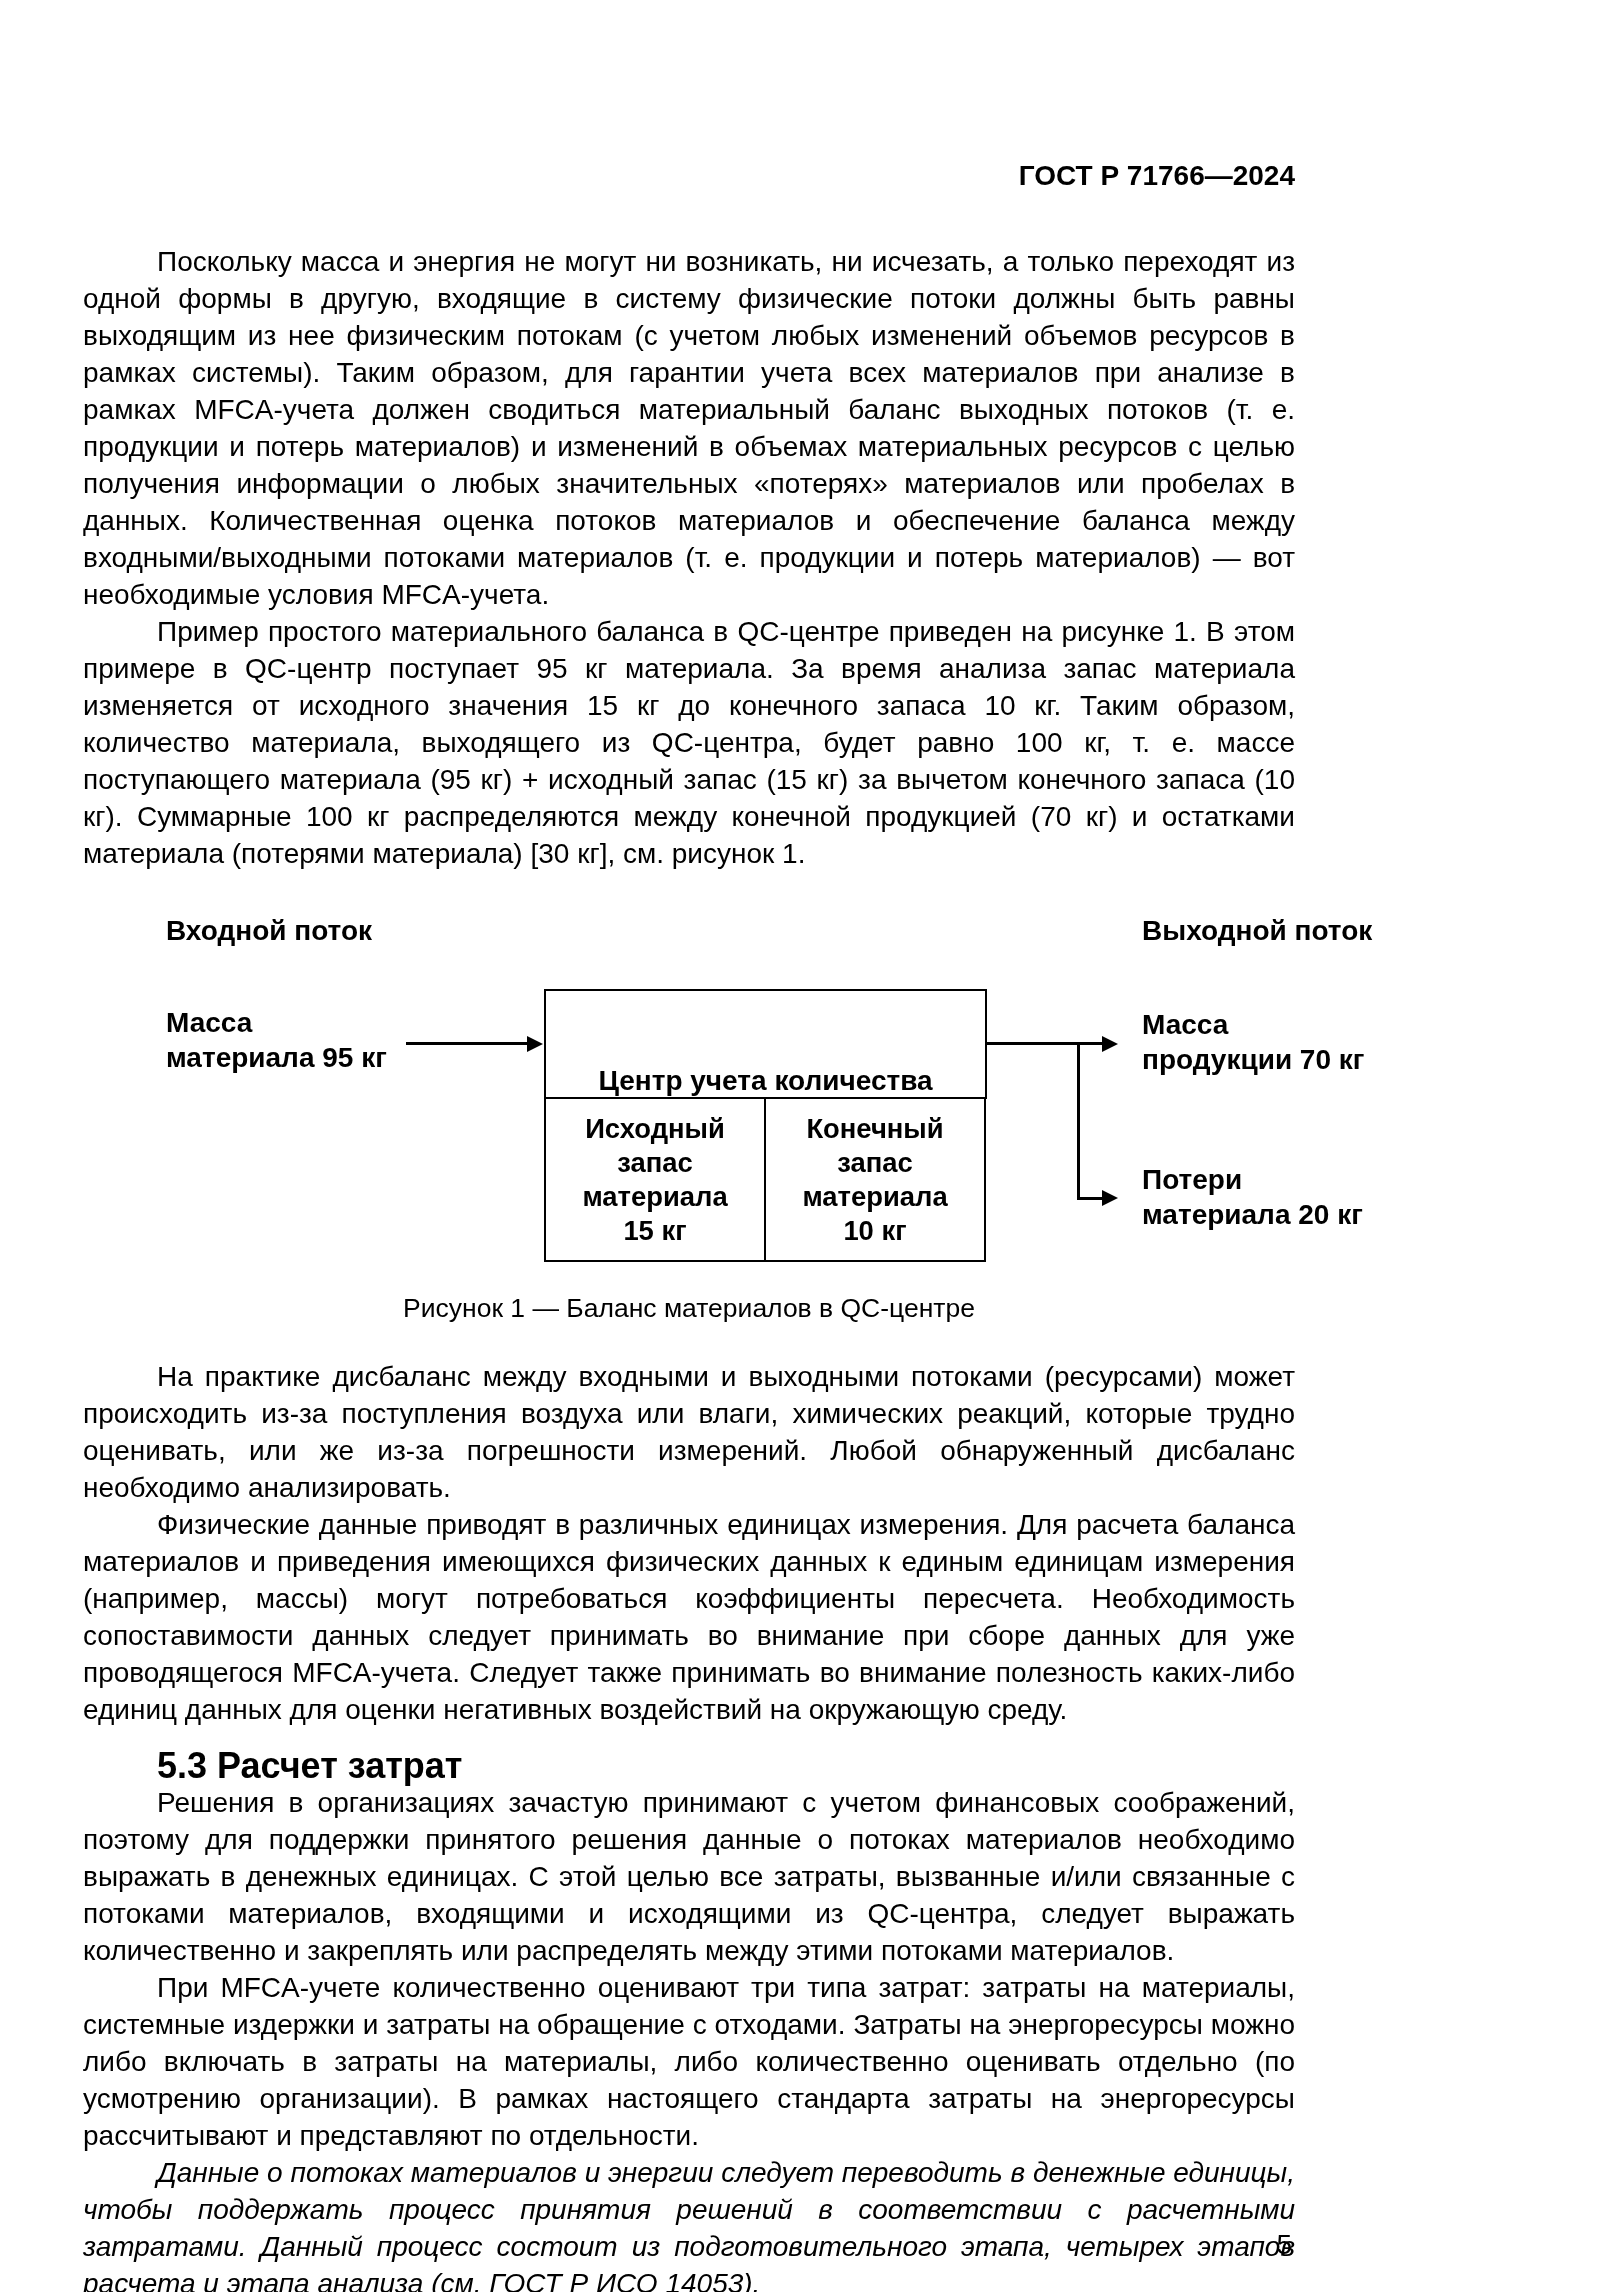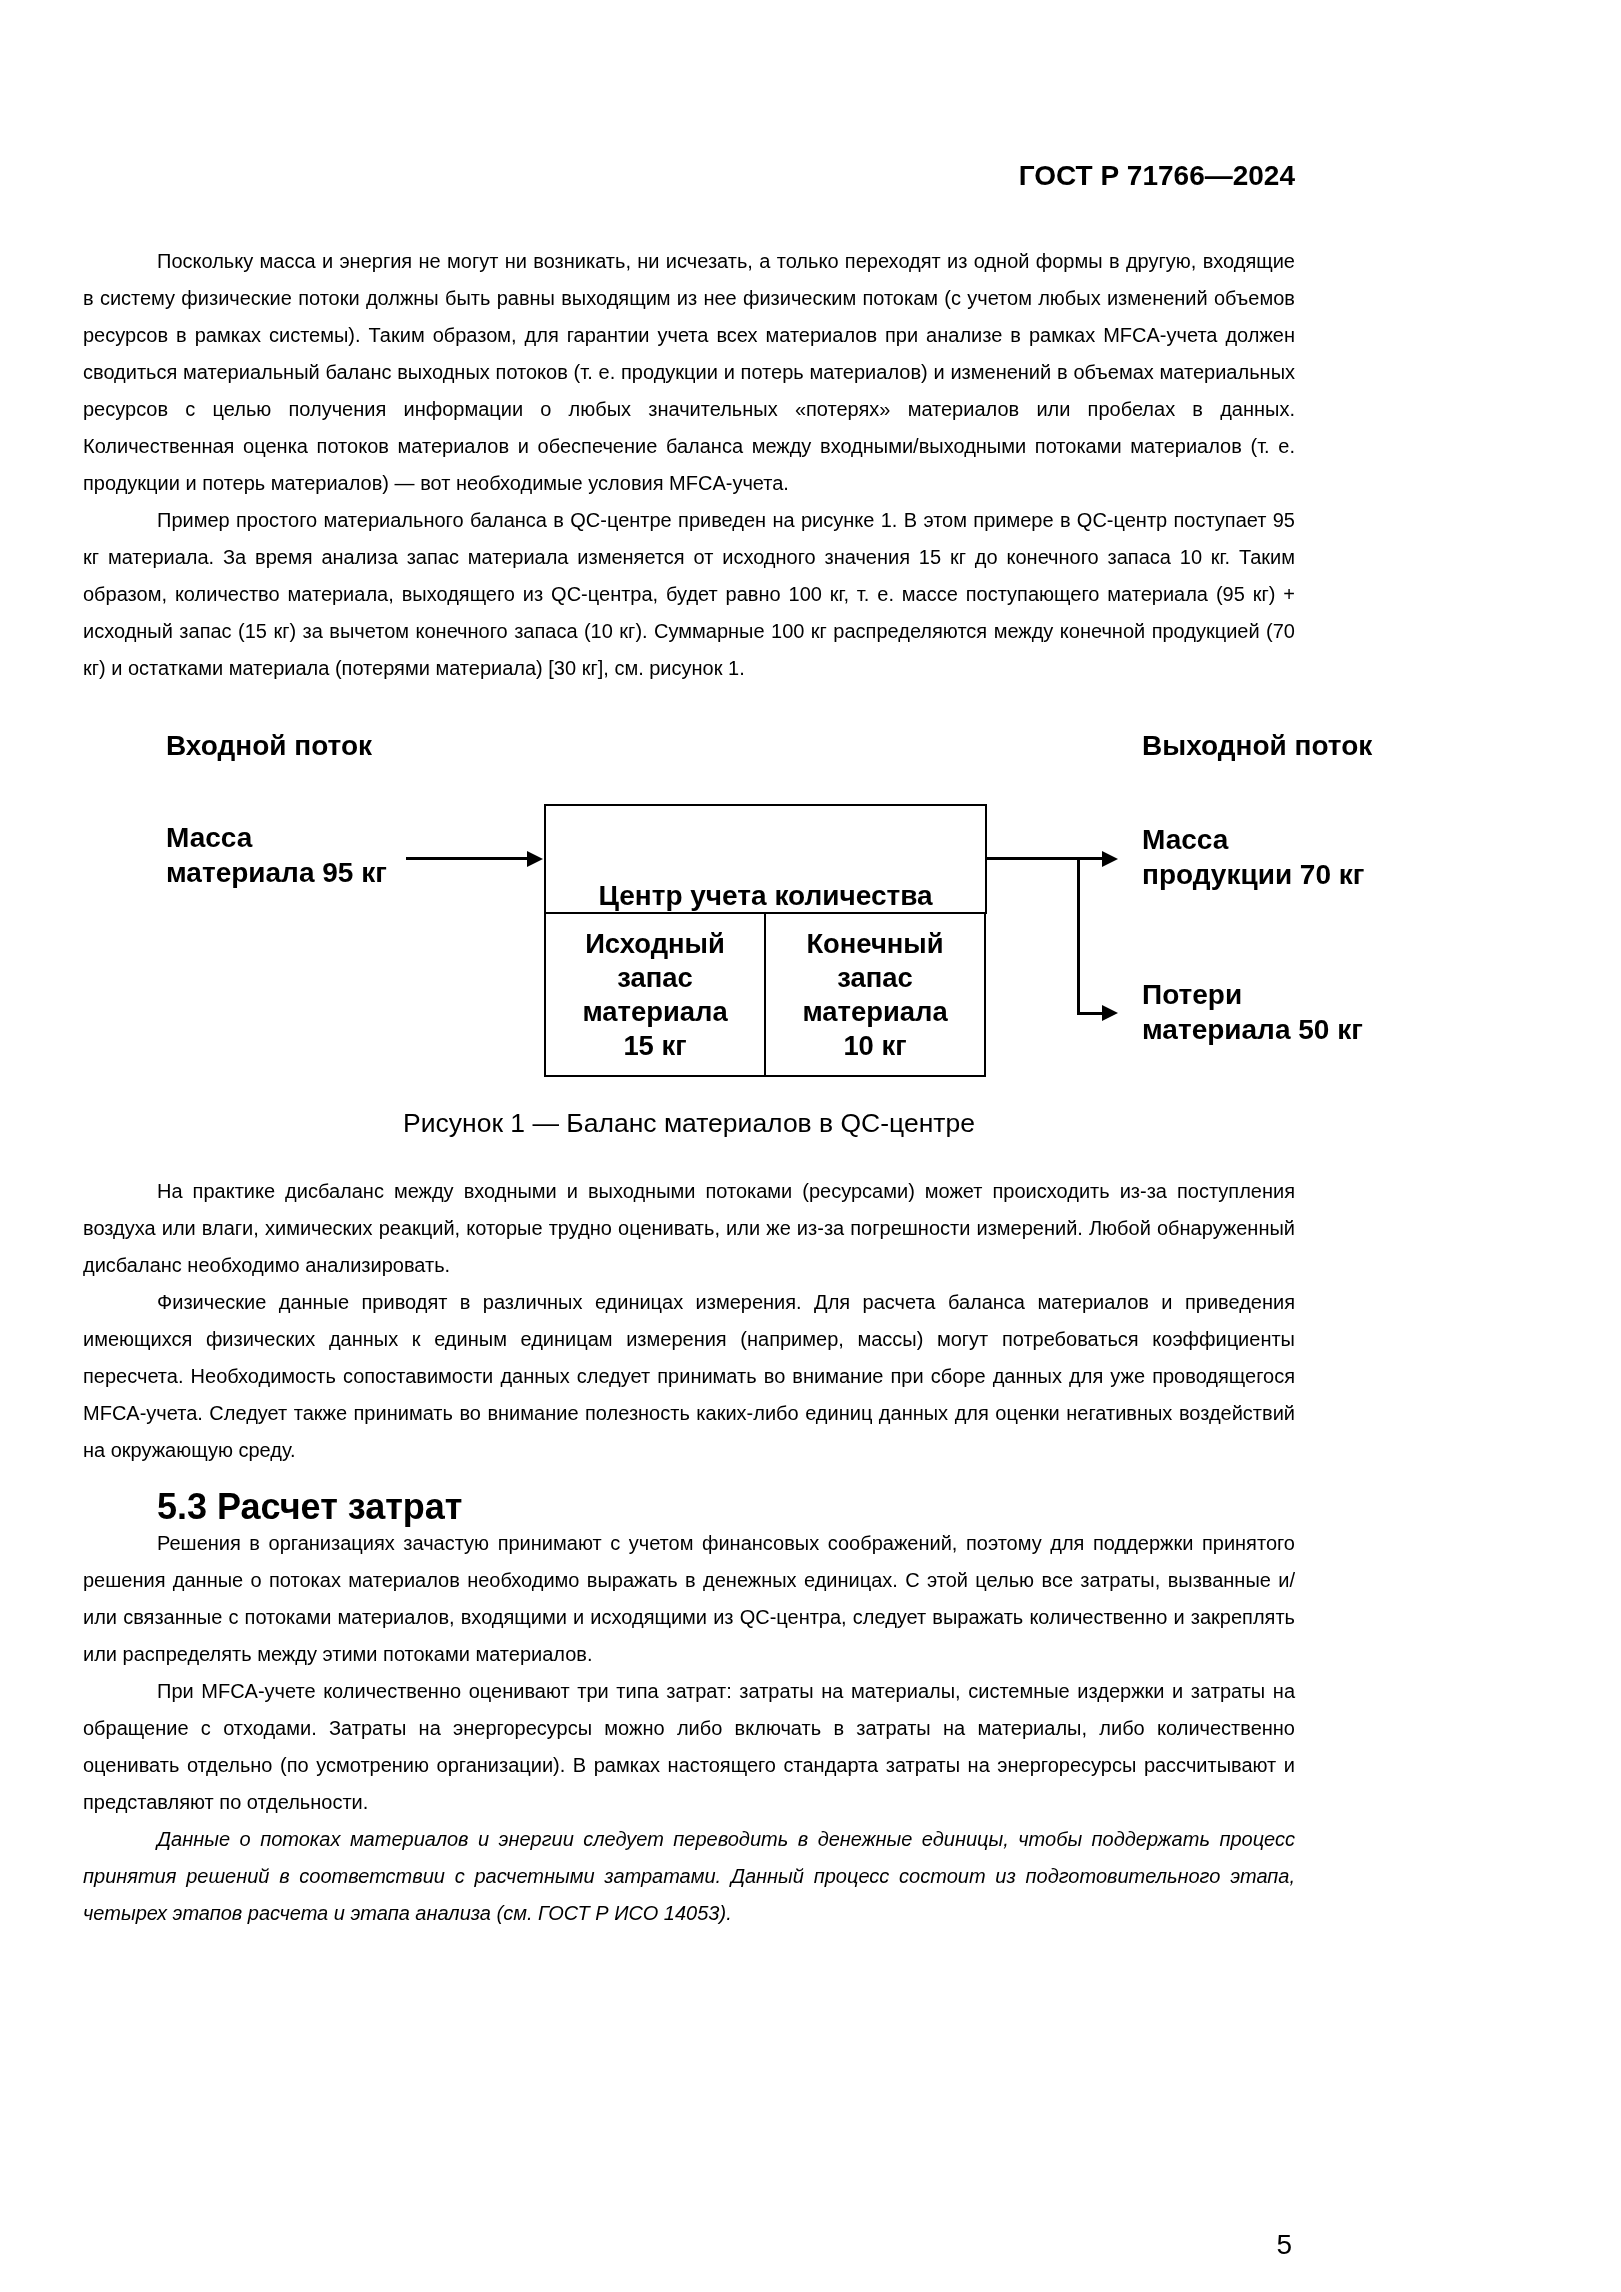--- a/index.html
+++ b/index.html
@@ -17,21 +17,21 @@
     padding: 157px 83px 0 83px;
     overflow: hidden;
   }
   .doc-header {
     text-align: right;
     font-weight: bold;
     font-size: 28px;
     line-height: 37px;
   }
   .para {
-    font-size: 20px;
+    font-size: 28px;
     line-height: 37px;
     text-align: justify;
     text-indent: 74px;
   }
   .para.first-after-header { margin-top: 49px; }
   .para.after-caption { margin-top: 33px; }
   .para.italic { font-style: italic; }
   .section-heading, .subsection-heading {
     font-size: 36px;
     line-height: 37px;
@@ -168,21 +168,21 @@
     <div class="hline" style="left:994px; top:284px; width:25.5px;"></div>
     <div class="arrowhead" style="left:1019px; top:277px;"></div>
 
     <div class="fig-side-label product-out">
       <div>Масса</div>
       <div>продукции 70 кг</div>
     </div>
 
     <div class="fig-side-label loss-out">
       <div>Потери</div>
-      <div>материала 50 кг</div>
+      <div>материала 20 кг</div>
     </div>
   </div>
 
 
   <p class="fig-caption">Рисунок 1 — Баланс материалов в QC-центре</p>
 
   <p class="para after-caption">На практике дисбаланс между входными и выходными потоками (ресурсами) может происходить из-за поступления воздуха или влаги, химических реакций, которые трудно оценивать, или же из-за погрешности измерений. Любой обнаруженный дисбаланс необходимо анализировать.</p>
 
   <p class="para">Физические данные приводят в различных единицах измерения. Для расчета баланса материалов и приведения имеющихся физических данных к единым единицам измерения (например, массы) могут потребоваться коэффициенты пересчета. Необходимость сопоставимости данных следует принимать во внимание при сборе данных для уже проводящегося MFCA-учета. Следует также принимать во внимание полезность каких-либо единиц данных для оценки негативных воздействий на окружающую среду.</p>
 

